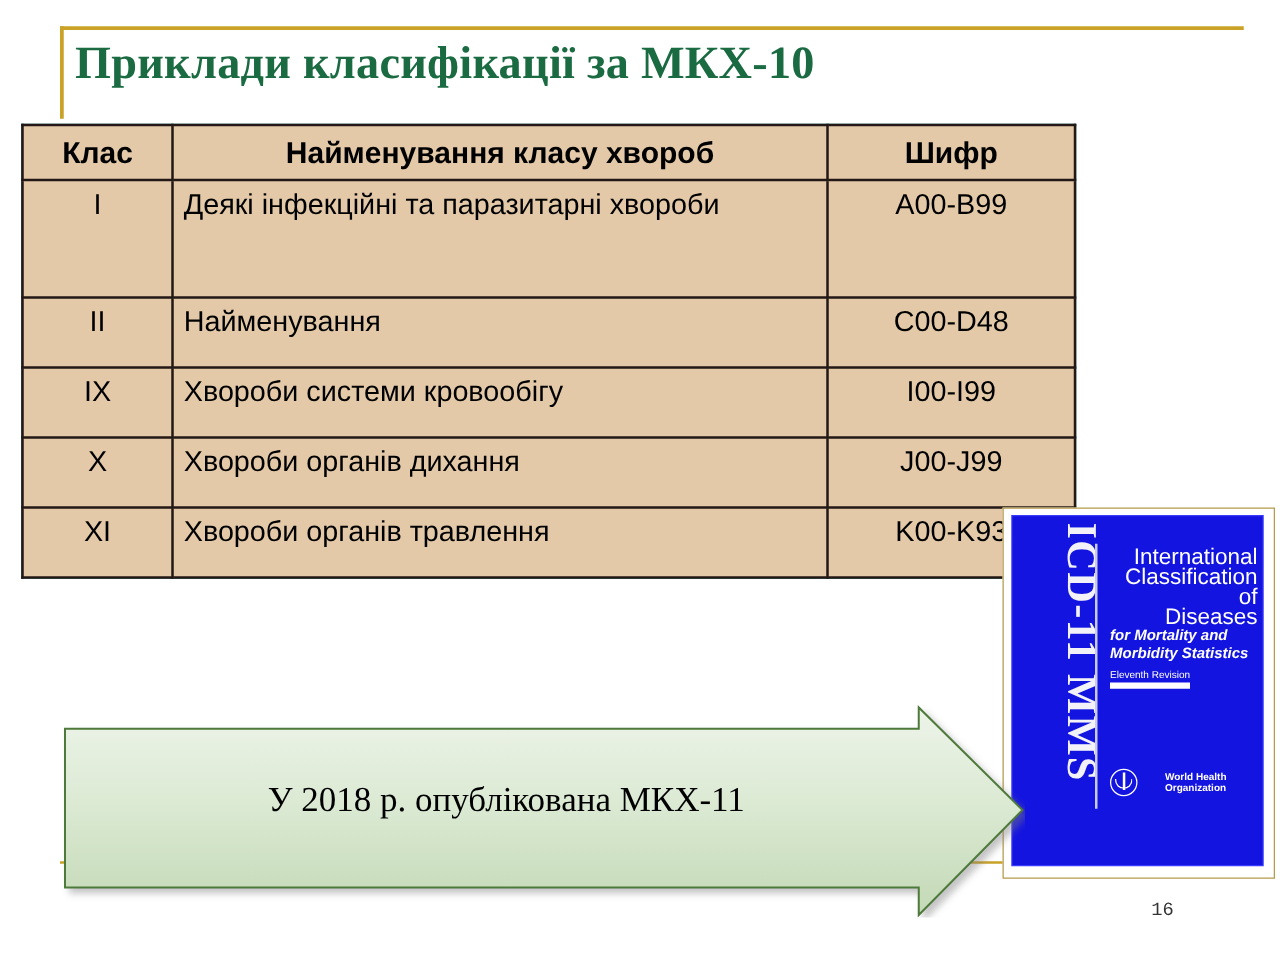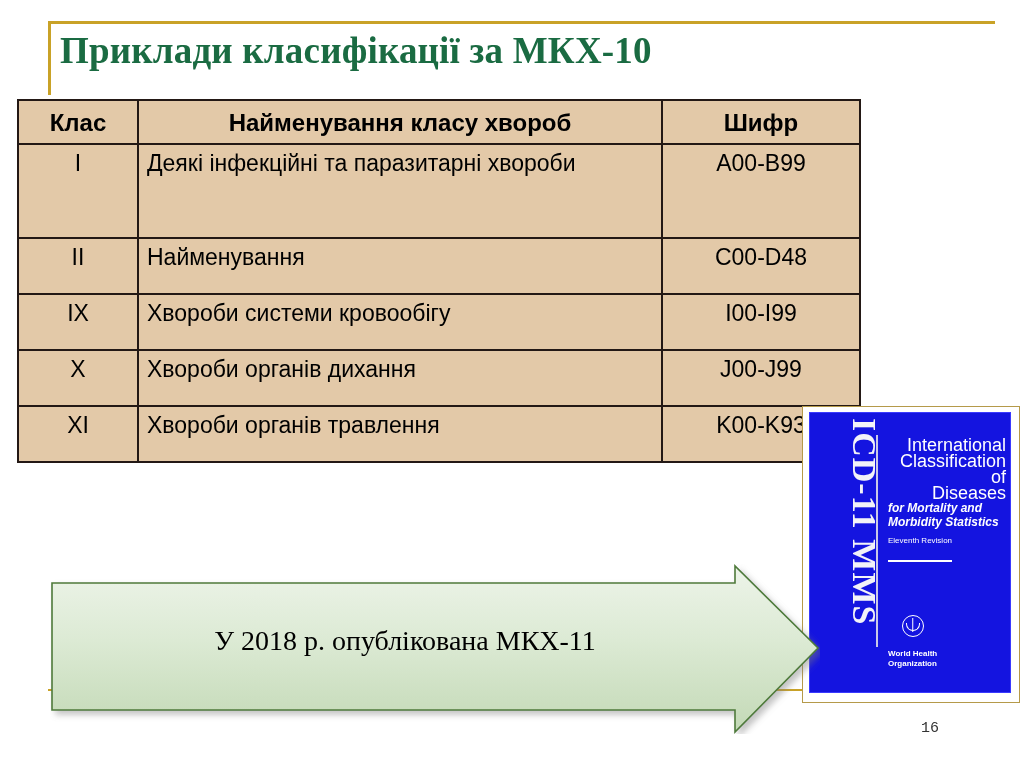--- a/index.html
+++ b/index.html
@@ -155,32 +155,31 @@
     font-size: 12px;
     line-height: 14px;
     font-style: italic;
     font-weight: bold;
   }
   .bk-rev {
     margin-top: 6px;
     font-family: "Liberation Sans", sans-serif;
     font-size: 8px;
     line-height: 10px;
-    border-bottom: 2px solid #ffffff;
+    border-bottom: 5px solid #ffffff;
     display: inline-block;
-    padding-bottom: 14px;
+    padding-bottom: 1px;
   }
   #who-logo-block {
     position: absolute;
     left: 78px;
     top: 202px;
     display: flex;
     align-items: center;
-    gap: 12px;
-    flex-direction: column;
+    gap: 22px;
   }
   #who-emblem {
     width: 20px;
     height: 20px;
     border-radius: 50%;
     border: 1.5px solid #ffffff;
     position: relative;
     flex: none;
   }
   #who-emblem::before {

